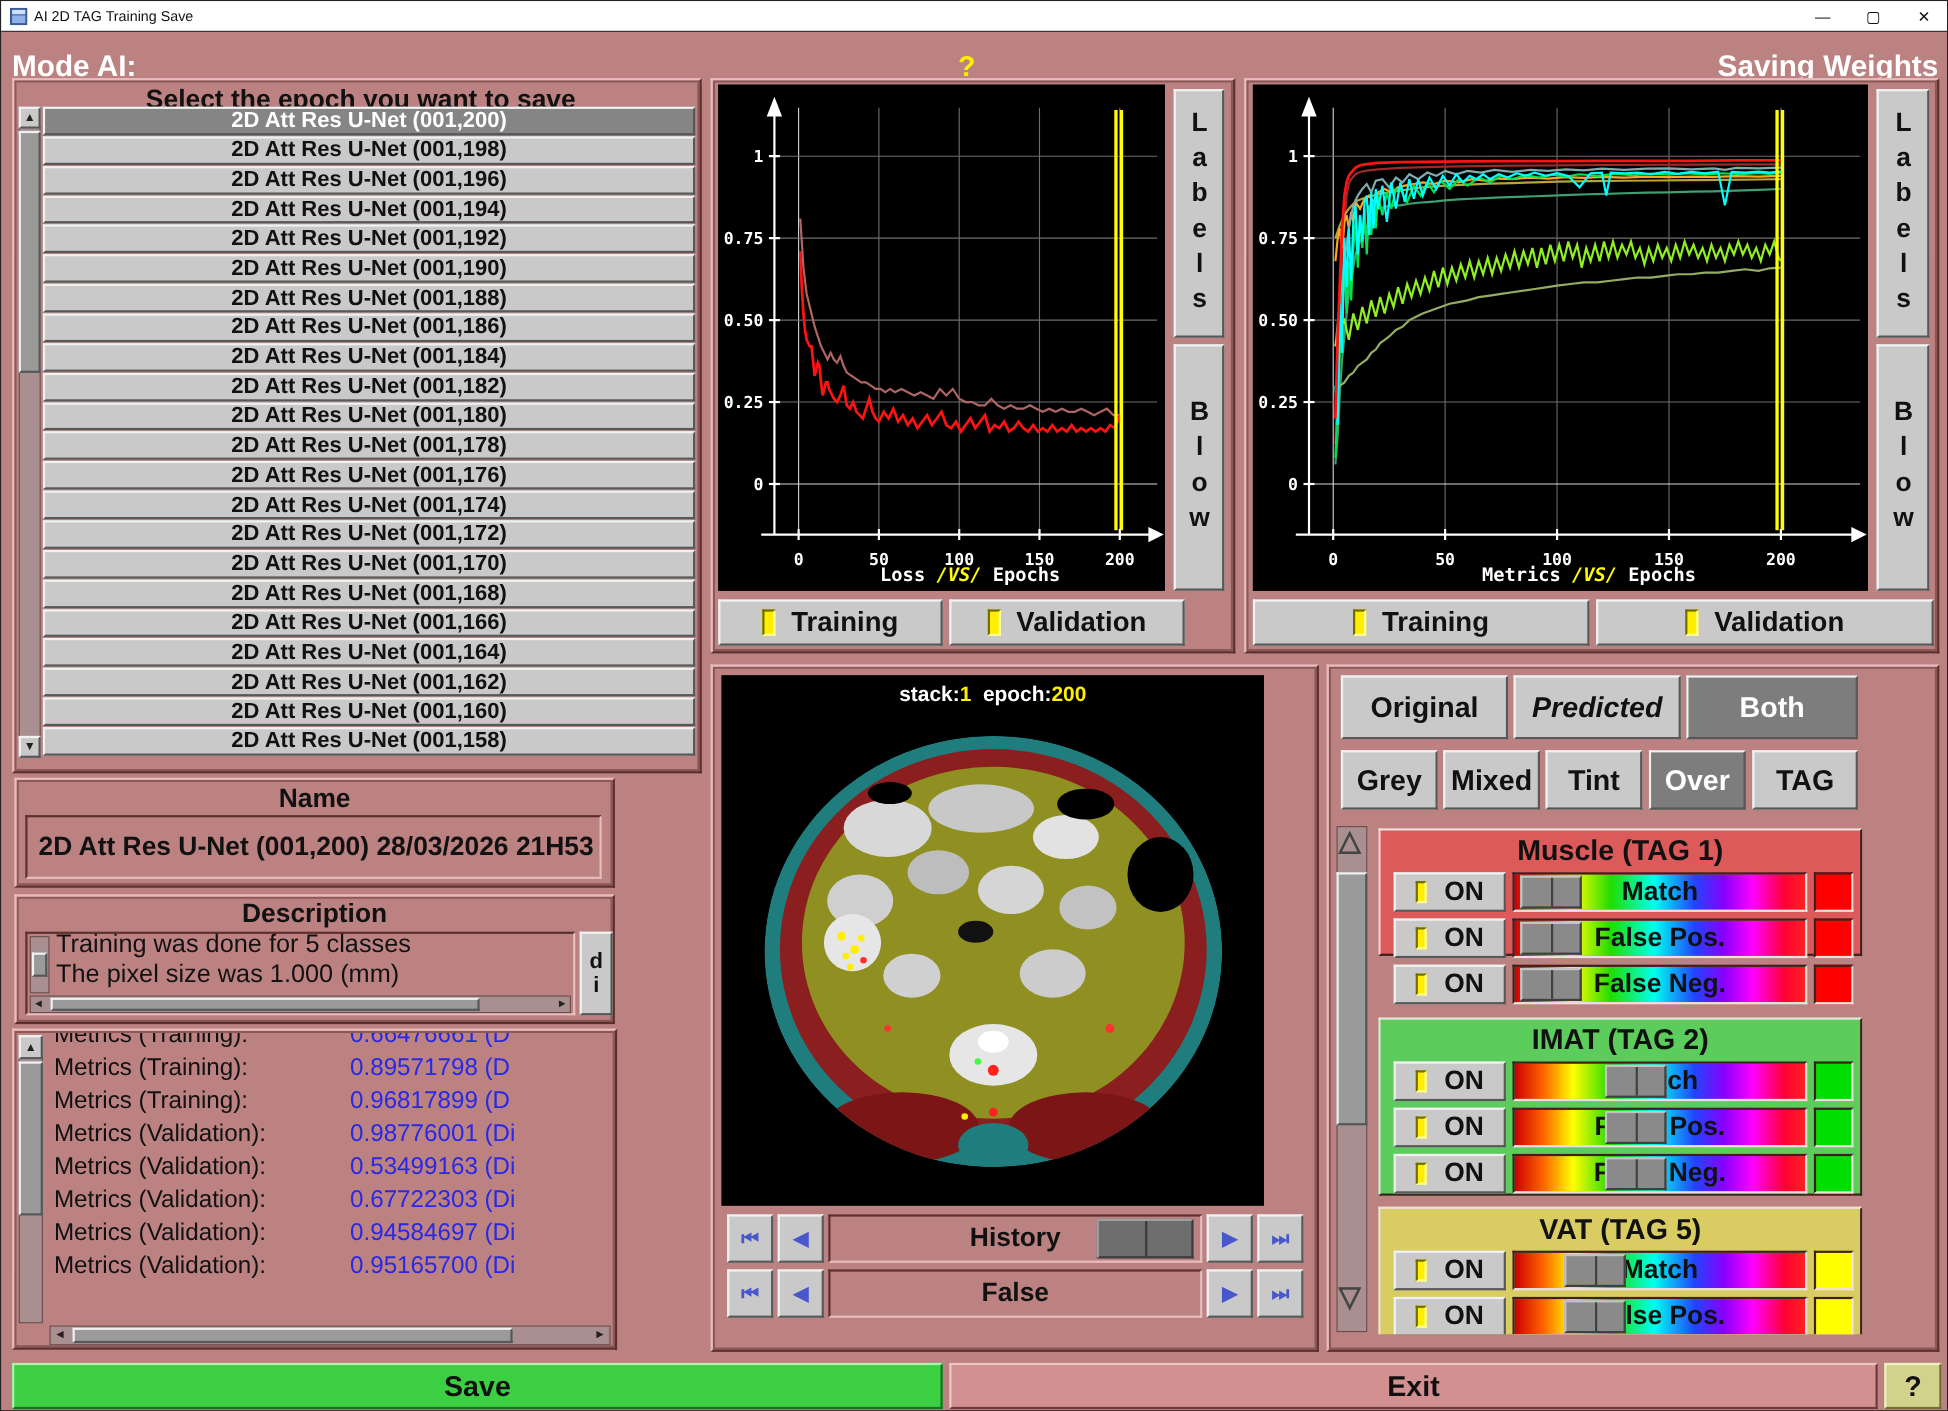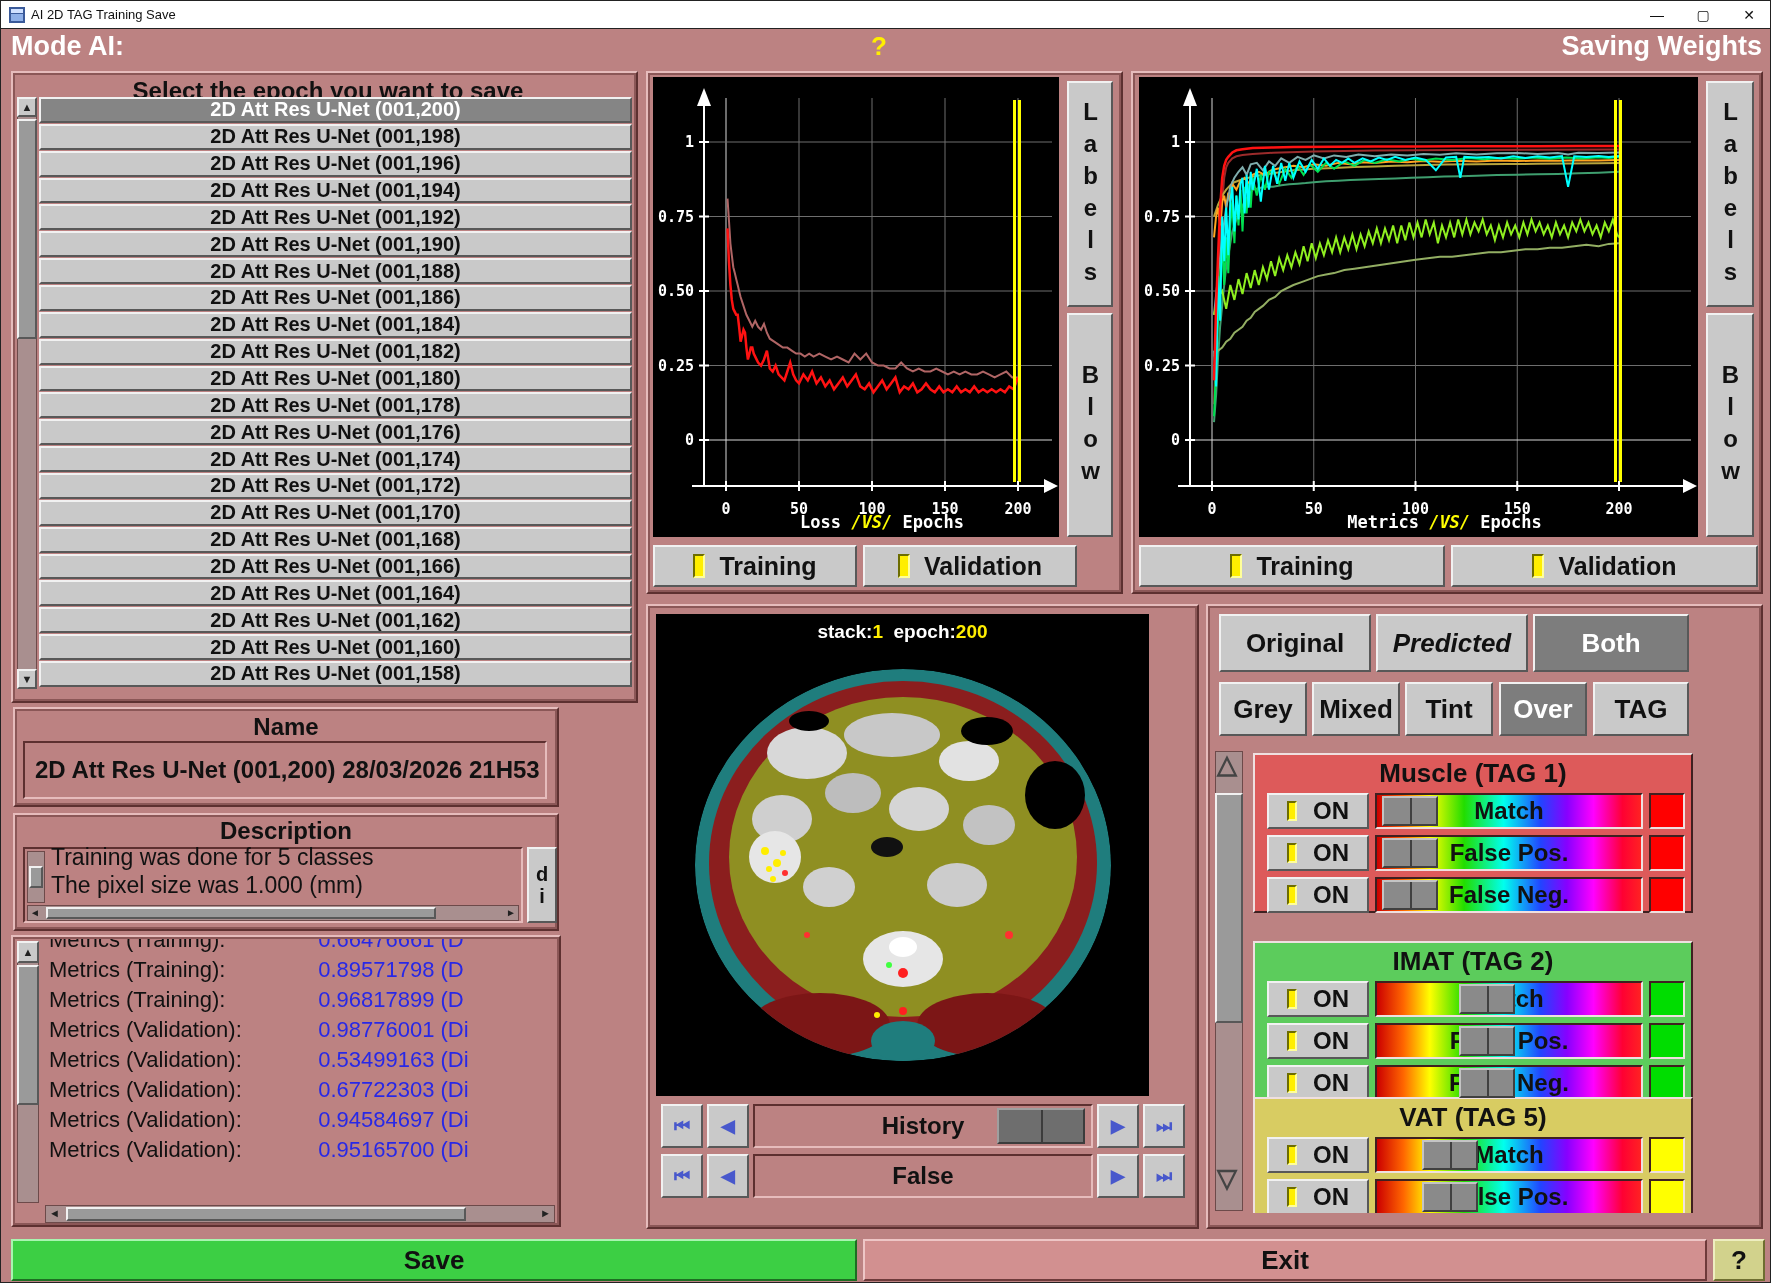--- a/index.html
+++ b/index.html
@@ -15,21 +15,21 @@
   .sunken-m{border:2px solid; border-color:var(--mauve-lo) var(--mauve-hi) var(--mauve-hi) var(--mauve-lo); background:var(--mauve);}
   .panel{border:2px solid; border-color:var(--mauve-hi) var(--mauve-lo) var(--mauve-lo) var(--mauve-hi);
          box-shadow: inset 0 0 0 2px rgba(80,35,35,.45); background:var(--mauve);}
   
   .titlebar{left:0;top:0;width:1771px;height:28px;background:#fff;border-bottom:1px solid #222;
             display:flex;align-items:center;}
   .titlebar .ttl{font-size:13px;color:#111;margin-left:8px;}
   .wctl{width:46px;height:27px;display:flex;align-items:center;justify-content:center;
         font-size:14px;color:#111;}
   
-  .header{left:0;top:28px;width:1771px;height:40px;}
+  .header{left:0;top:42px;width:1771px;height:40px;}
   .hdr-txt{color:#fff;font-weight:bold;font-size:27px;}
   .hdr-help{color:#ffee00;font-weight:bold;font-size:26px;}
   
   .list-title{color:#111;font-weight:bold;font-size:24px;text-align:center;}
   .epoch-list{display:flex;flex-direction:column;gap:1px;}
   .epoch-item{flex:1;border:2px solid;border-color:var(--grey-hi) var(--grey-lo) var(--grey-lo) var(--grey-hi);
               background:var(--grey);color:#111;font-weight:bold;font-size:20px;
               display:flex;align-items:center;justify-content:center;overflow:hidden;}
   .epoch-item.sel{background:var(--dark-sel);color:#fff;}
   
@@ -389,21 +389,21 @@
   <div class="abs btn dark" style="left:1498px;top:681px;width:88px;height:54px;font-size:26px;">Over</div>
   <div class="abs btn" style="left:1592px;top:681px;width:96px;height:54px;font-size:26px;">TAG</div>
 
   <div class="abs sb-trough" style="left:1214px;top:750px;width:28px;height:460px;"></div>
   <div class="abs tri" style="left:1216px;top:748px;">△</div>
   <div class="abs sb-thumb" style="left:1214px;top:792px;width:28px;height:230px;"></div>
   <div class="abs tri" style="left:1216px;top:1162px;">▽</div>
 
   <div class="abs" style="left:1252px;top:750px;width:440px;height:462px;overflow:hidden;">
 
-    <div class="tagpanel" style="position: absolute; left: 0px; top: 2px; width: 440px; height: 160px; background: rgb(221, 90, 90);">
+    <div class="tagpanel" style="position: absolute; left: 0px; top: 2px; width: 440px; height: 116px; background: rgb(221, 90, 90);">
       <div class="tagtitle" style="margin-top:3px;">Muscle (TAG 1)</div>
       <div style="position:absolute;left:0;top:38px;width:440px;height:36px;">
         <div class="btn on-btn" style="font-size:24px;">
             <span class="indicator"></span>
             <span>ON</span>
           </div>
         <div class="gbar" style="left:120px;top:0;width:268px;height:36px;">
           <span class="glabel">Match</span>
           <span class="gthumb" style="left: 2%;"></span>
         </div>
@@ -426,21 +426,21 @@
             <span>ON</span>
           </div>
         <div class="gbar" style="left:120px;top:0;width:268px;height:36px;">
           <span class="glabel">False Neg.</span>
           <span class="gthumb" style="left: 2%;"></span>
         </div>
         <span class="swatch" style="left: 394px; top: 0px; background: rgb(255, 0, 0);"></span>
       </div>
     </div>
 
-    <div class="tagpanel" style="position: absolute; left: 0px; top: 174px; width: 440px; height: 162px; background: rgb(92, 204, 92); margin-top: 16px;">
+    <div class="tagpanel" style="position: absolute; left: 0px; top: 174px; width: 440px; height: 162px; background: rgb(92, 204, 92);">
       <div class="tagtitle" style="margin-top:3px;">IMAT (TAG 2)</div>
       <div style="position:absolute;left:0;top:38px;width:440px;height:36px;">
         <div class="btn on-btn" style="font-size:24px;">
             <span class="indicator"></span>
             <span>ON</span>
           </div>
         <div class="gbar" style="left:120px;top:0;width:268px;height:36px;">
           <span class="glabel">Match</span>
           <span class="gthumb" style="left: 31%;"></span>
         </div>

